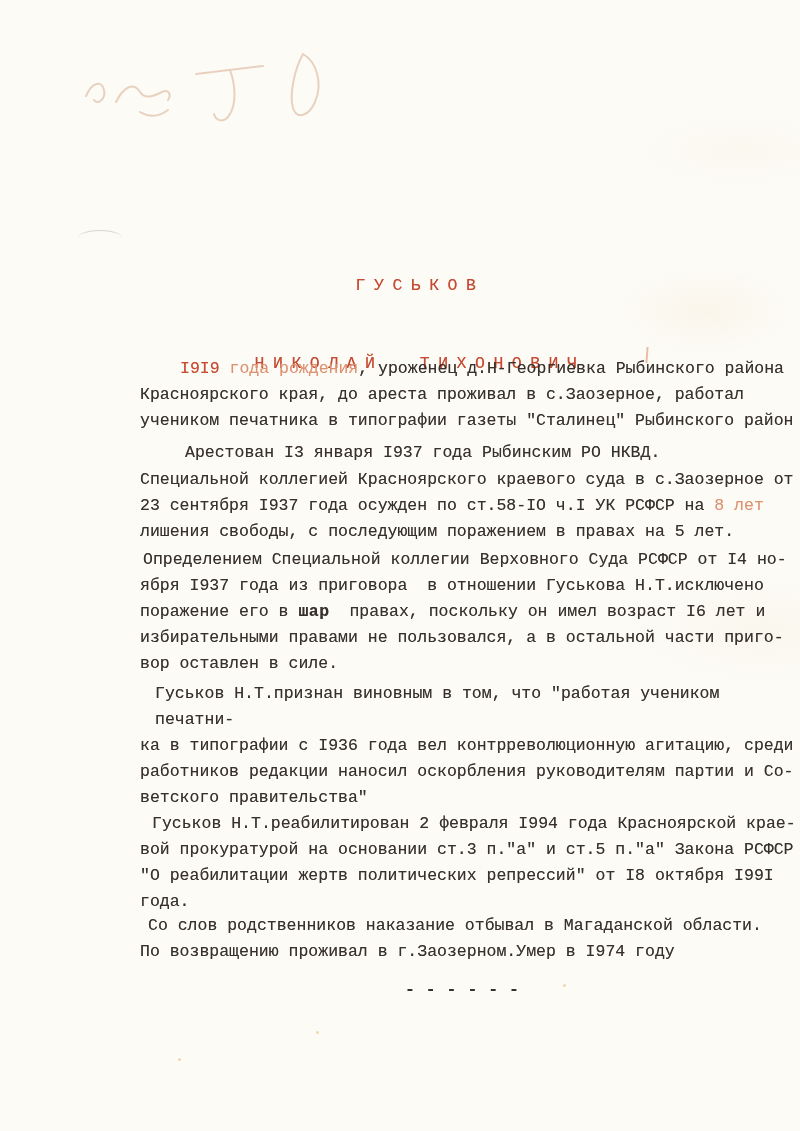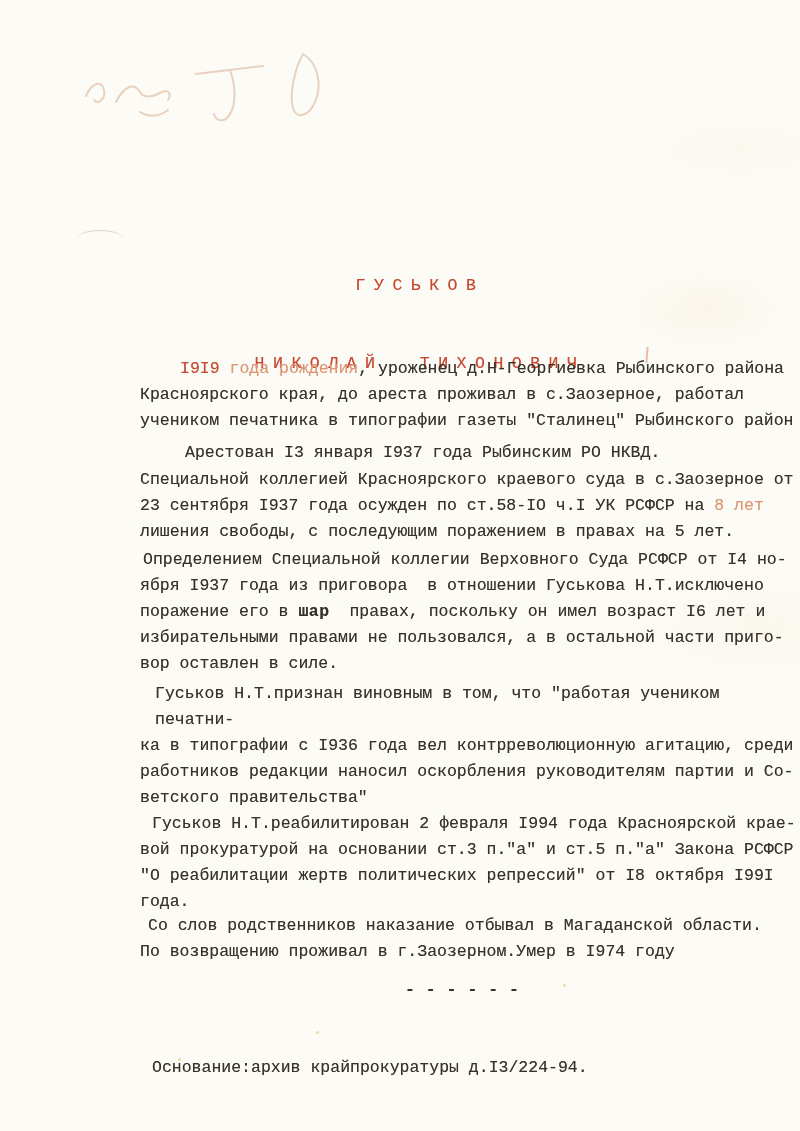--- a/index.html
+++ b/index.html
@@ -76,17 +76,16 @@
   <div class="speck s3"></div>
 
   <div class="title-block">
     <div>ГУСЬКОВ</div>
     <div>НИКОЛАЙ ТИХОНОВИЧ</div>
   </div>
 
   <div class="doc-body">
     
     <div class="para" style="margin-top: 0px;"><div class="line" style="padding-left: 40px;"><span class="seg red">I9I9 </span><span class="seg red2">года рождения</span><span class="seg">, уроженец д.Н-Георгиевка Рыбинского района</span></div><div class="line" style="padding-left: 0px;"><span class="seg">Красноярского края, до ареста проживал в с.Заозерное, работал</span></div><div class="line" style="padding-left: 0px;"><span class="seg">учеником печатника в типографии газеты "Сталинец" Рыбинского район</span></div></div><div class="para" style="margin-top: 6px;"><div class="line" style="padding-left: 45px;"><span class="seg">Арестован I3 января I937 года Рыбинским РО НКВД.</span></div></div><div class="para" style="margin-top: 1px;"><div class="line" style="padding-left: 0px;"><span class="seg">Специальной коллегией Красноярского краевого суда в с.Заозерное от</span></div><div class="line" style="padding-left: 0px;"><span class="seg">23 сентября I937 года осужден по ст.58-IO ч.I УК РСФСР на </span><span class="seg red2">8 лет</span></div><div class="line" style="padding-left: 0px;"><span class="seg">лишения свободы, с последующим поражением в правах на 5 лет.</span></div></div><div class="para" style="margin-top: 2px;"><div class="line" style="padding-left: 3px;"><span class="seg">Определением Специальной коллегии Верховного Суда РСФСР от I4 но-</span></div><div class="line" style="padding-left: 0px;"><span class="seg">ября I937 года из приговора  в отношении Гуськова Н.Т.исключено</span></div><div class="line" style="padding-left: 0px;"><span class="seg">поражение его в </span><span class="seg bold">шар</span><span class="seg">  правах, поскольку он имел возраст I6 лет и</span></div><div class="line" style="padding-left: 0px;"><span class="seg">избирательными правами не пользовался, а в остальной части приго-</span></div><div class="line" style="padding-left: 0px;"><span class="seg">вор оставлен в силе.</span></div></div><div class="para" style="margin-top: 4px;"><div class="line" style="padding-left: 15px;"><span class="seg">Гуськов Н.Т.признан виновным в том, что "работая учеником печатни-</span></div><div class="line" style="padding-left: 0px;"><span class="seg">ка в типографии с I936 года вел контрреволюционную агитацию, среди</span></div><div class="line" style="padding-left: 0px;"><span class="seg">работников редакции наносил оскорбления руководителям партии и Со-</span></div><div class="line" style="padding-left: 0px;"><span class="seg">ветского правительства"</span></div></div><div class="para" style="margin-top: 0px;"><div class="line" style="padding-left: 12px;"><span class="seg">Гуськов Н.Т.реабилитирован 2 февраля I994 года Красноярской крае-</span></div><div class="line" style="padding-left: 0px;"><span class="seg">вой прокуратурой на основании ст.3 п."а" и ст.5 п."а" Закона РСФСР</span></div><div class="line" style="padding-left: 0px;"><span class="seg">"О реабилитации жертв политических репрессий" от I8 октября I99I</span></div><div class="line" style="padding-left: 0px;"><span class="seg">года.</span></div></div><div class="para" style="margin-top: -2px;"><div class="line" style="padding-left: 8px;"><span class="seg">Со слов родственников наказание отбывал в Магаданской области.</span></div><div class="line" style="padding-left: 0px;"><span class="seg">По возвращению проживал в г.Заозерном.Умер в I974 году</span></div></div><div class="line divider">- - - - - -</div>
-    <div class="line basis">Основание:архив крайпрокуратуры д.I3/224-94.</div>
     
   </div>
 
 </div>
 
 </body></html>

